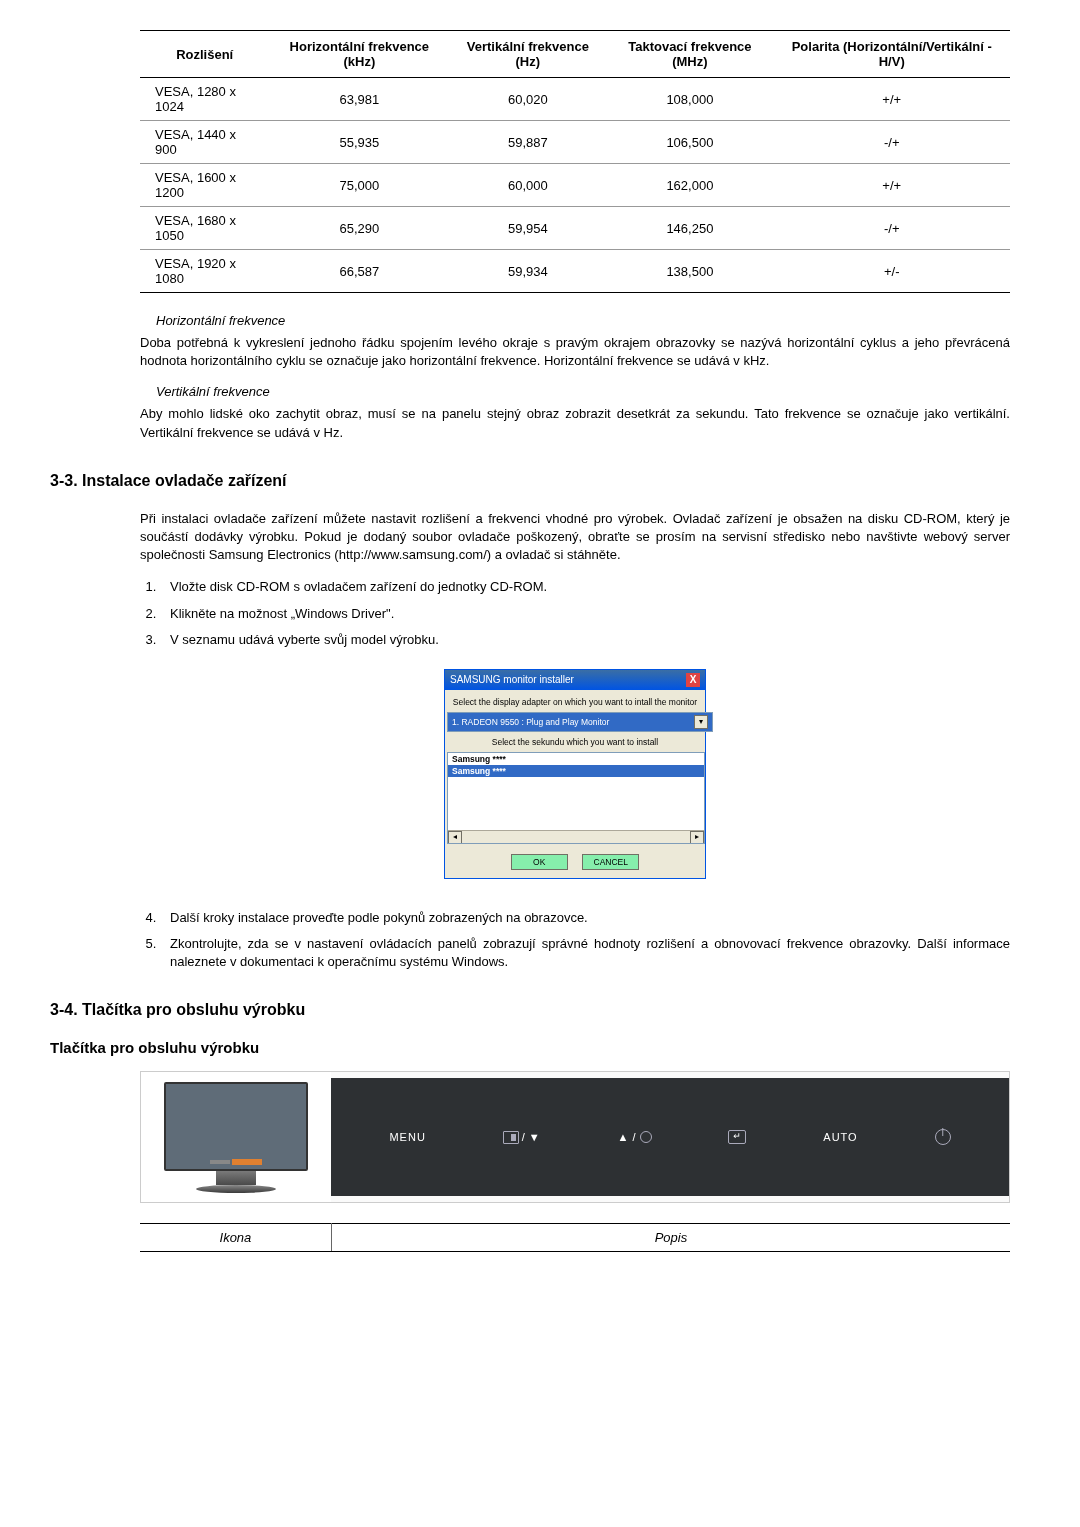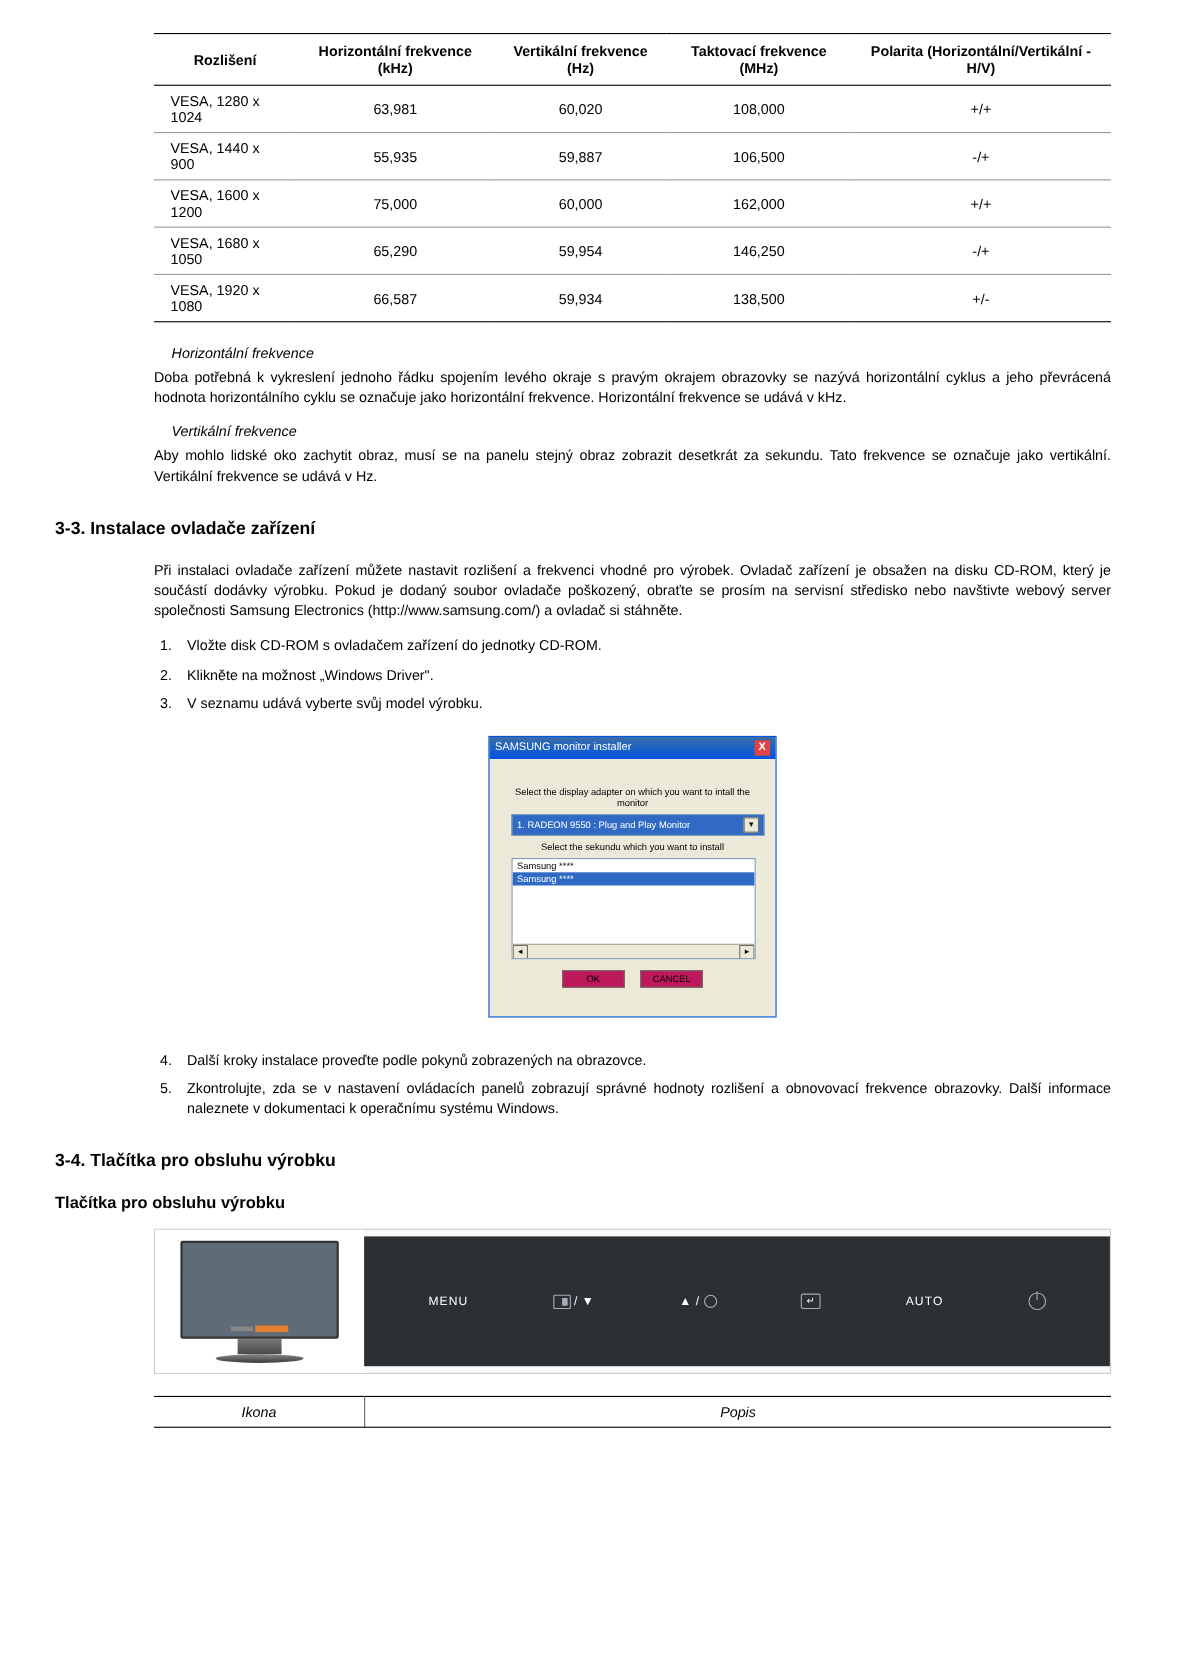--- a/index.html
+++ b/index.html
@@ -89,21 +89,21 @@
       background: #e04343;
       color: #fff;
       width: 14px;
       height: 14px;
       text-align: center;
       line-height: 14px;
       font-weight: bold;
       font-size: 10px;
     }
     .installer-body {
-      padding: 20px;
+      padding: 2px;
     }
     .installer-label {
       text-align: center;
       margin: 5px 0;
       font-size: 8.5px;
     }
     .installer-select {
       width: 100%;
       background: #316ac5;
       color: #fff;
@@ -129,20 +129,21 @@
       height: 90px;
       background: #fff;
       border: 1px solid #7f9db9;
       margin: 4px 0;
       font-size: 8.5px;
       overflow: hidden;
       position: relative;
     }
     .installer-list-item {
       padding: 1px 4px;
+      font-weight: bold;
     }
     .installer-list-item.sel {
       background: #316ac5;
       color: #fff;
     }
     .installer-hscroll {
       position: absolute;
       bottom: 0;
       left: 0;
       right: 0;
@@ -163,21 +164,21 @@
     }
     .installer-buttons {
       text-align: center;
       padding: 6px 0;
     }
     .installer-btn {
       display: inline-block;
       width: 55px;
       padding: 2px 0;
       border: 1px solid #716f64;
-      background: #be185d;
+      background: #86efac;
       margin: 0 6px;
       font-size: 8.5px;
       text-align: center;
     }
     .product-panel {
       margin: 15px 0 20px 0;
     }
     .product-panel-inner {
       display: flex;
       align-items: center;

